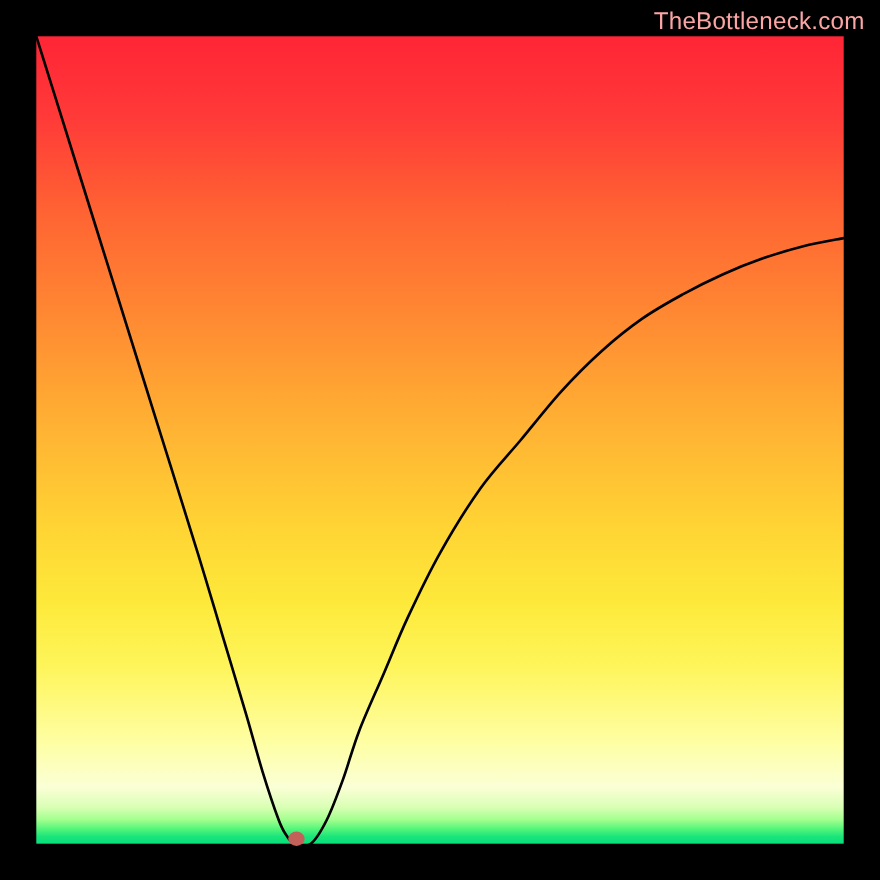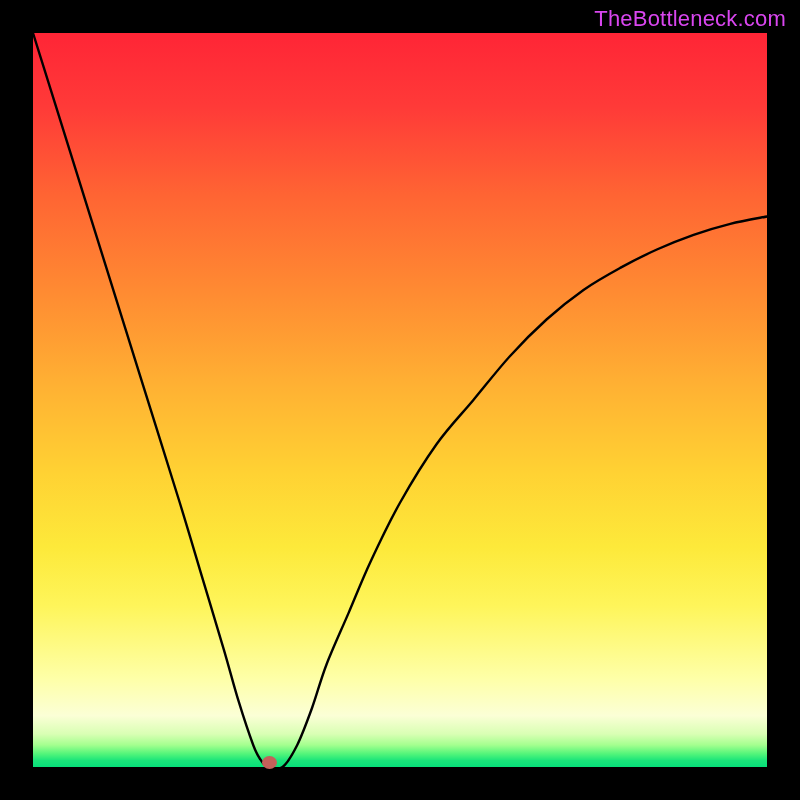--- a/index.html
+++ b/index.html
@@ -40,21 +40,21 @@
       #a4ff8f 97%,
       #53f57a 98.2%,
       #1be57a 99.1%,
       #07df7a 100%
     );
   }
   .watermark {
     position: absolute;
     top: 6px;
     right: 14px;
-    color: #d946ef;
+    color: #fca5a5;
     font-size: 22px;
     font-weight: 400;
     letter-spacing: 0.2px;
     user-select: none;
   }
   svg.curve {
     position: absolute;
     left: 0;
     top: 0;
     width: 734px;

